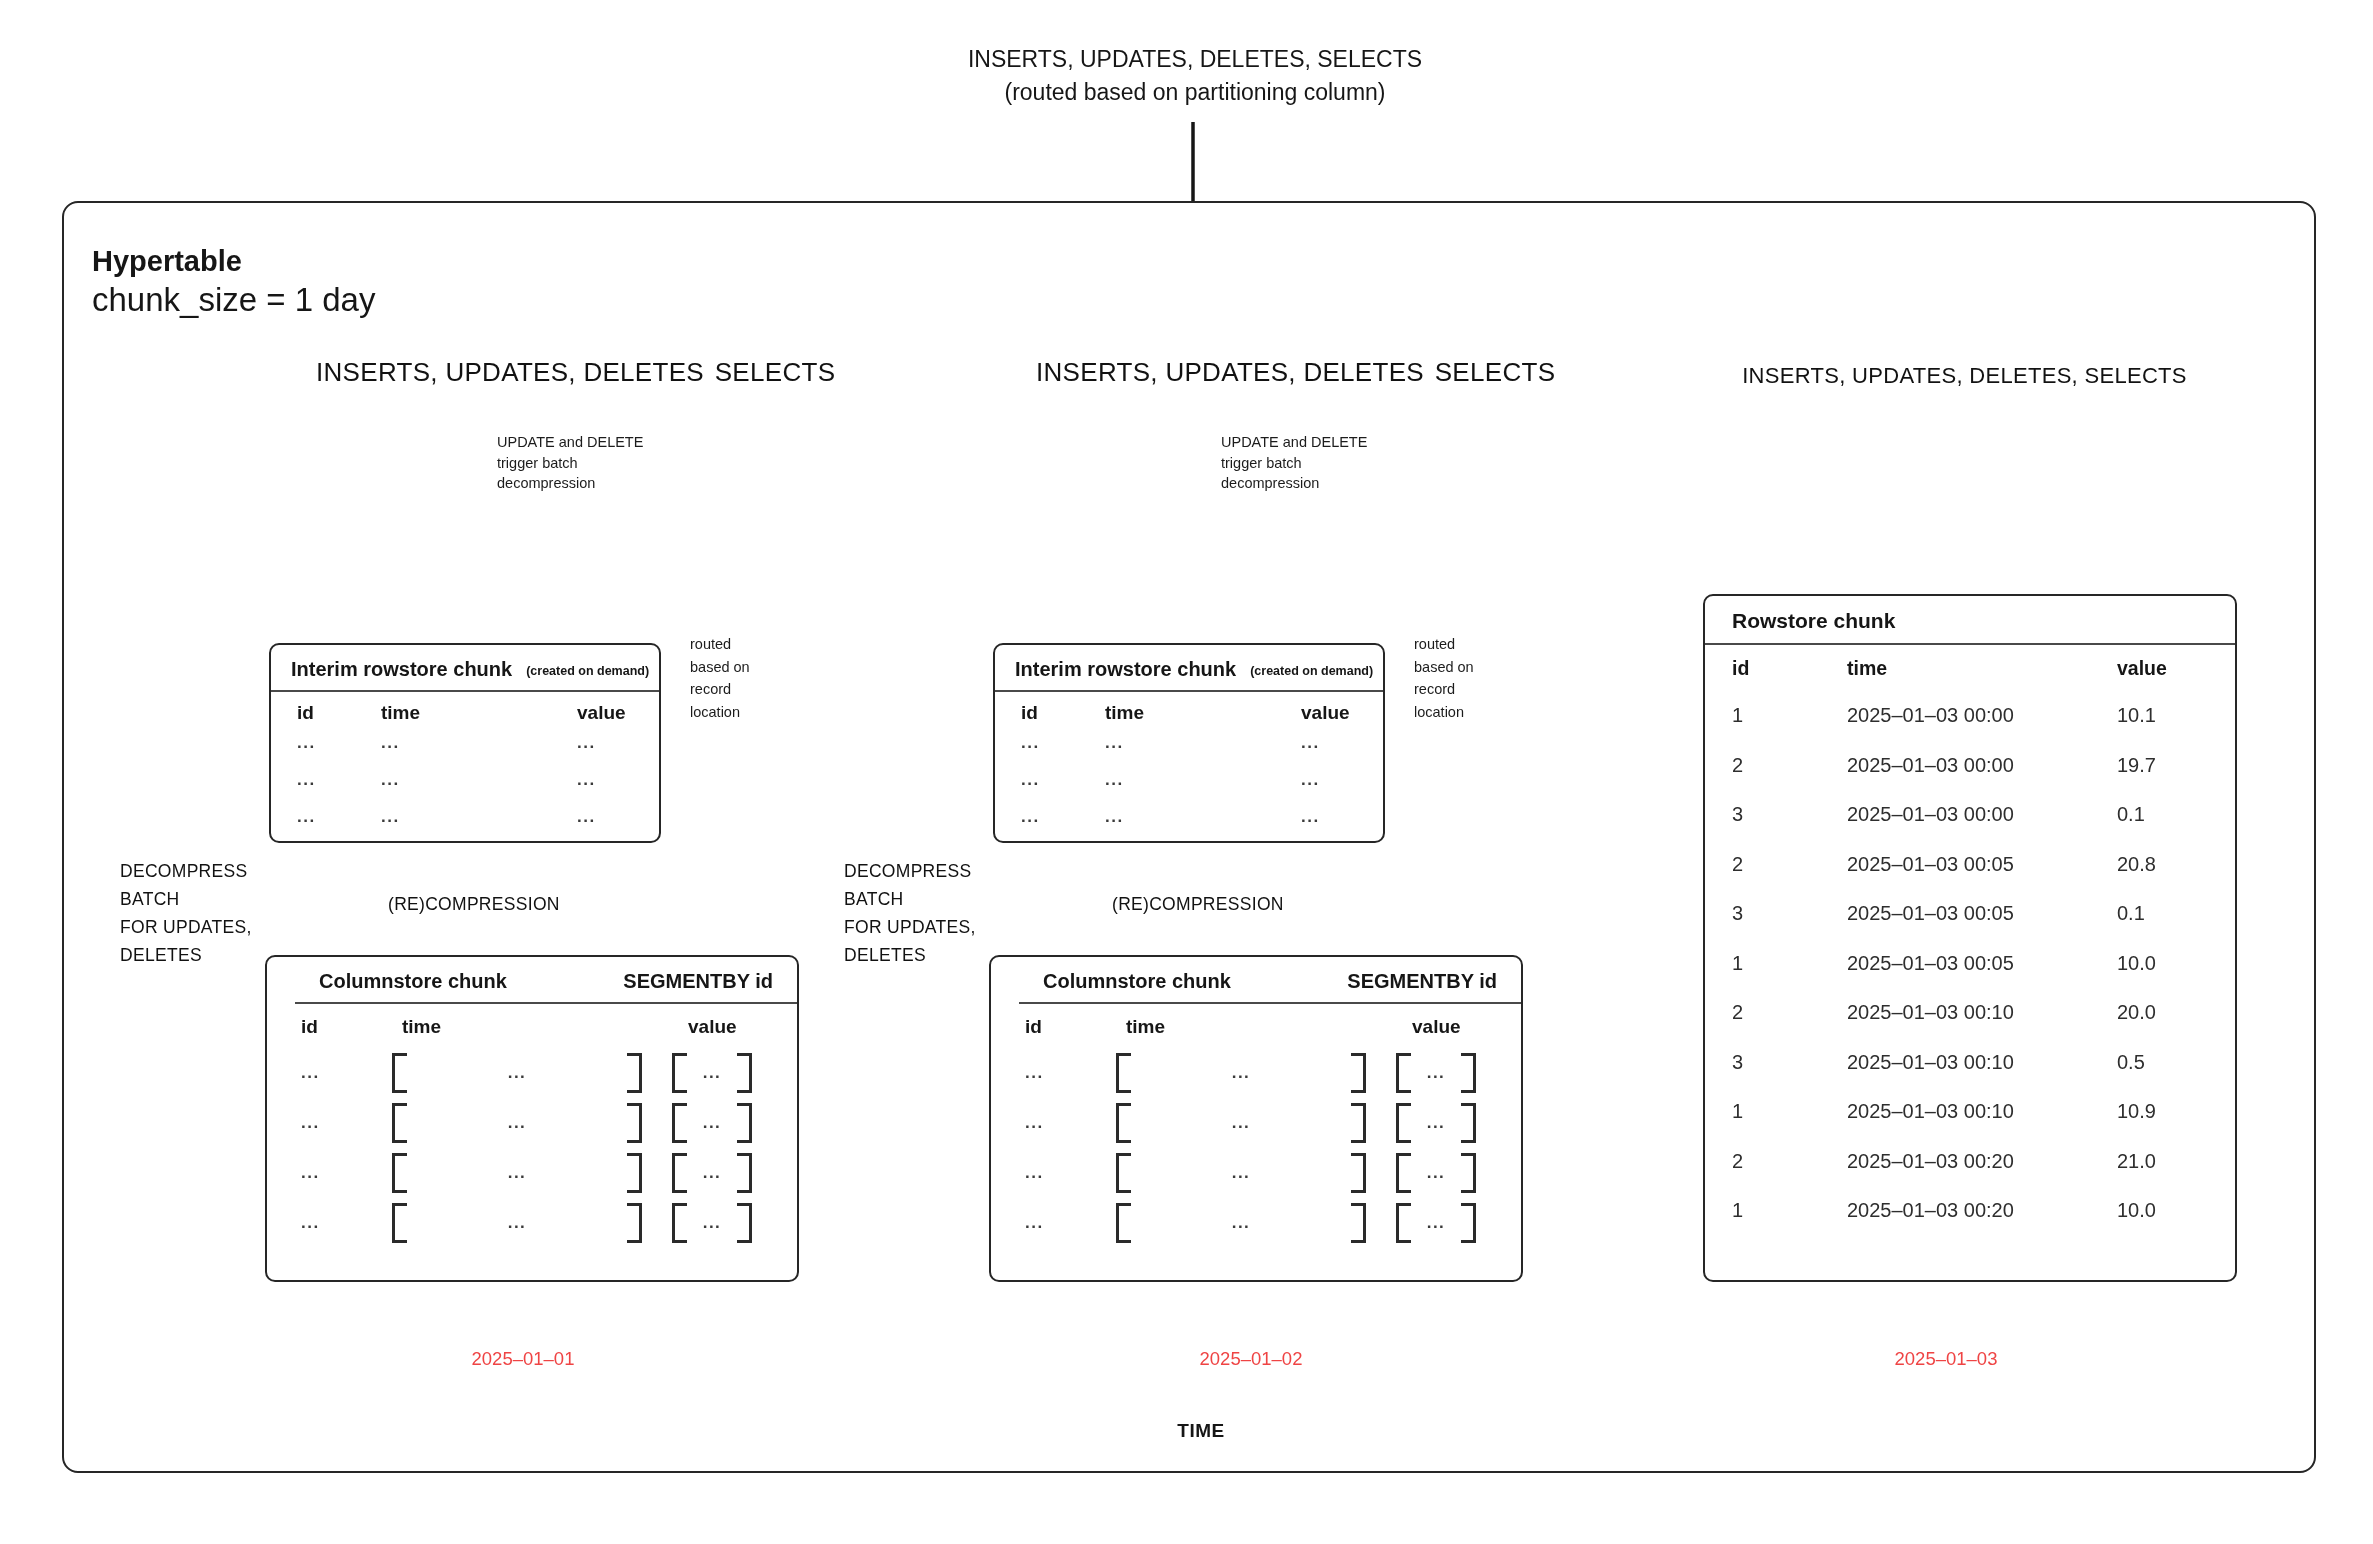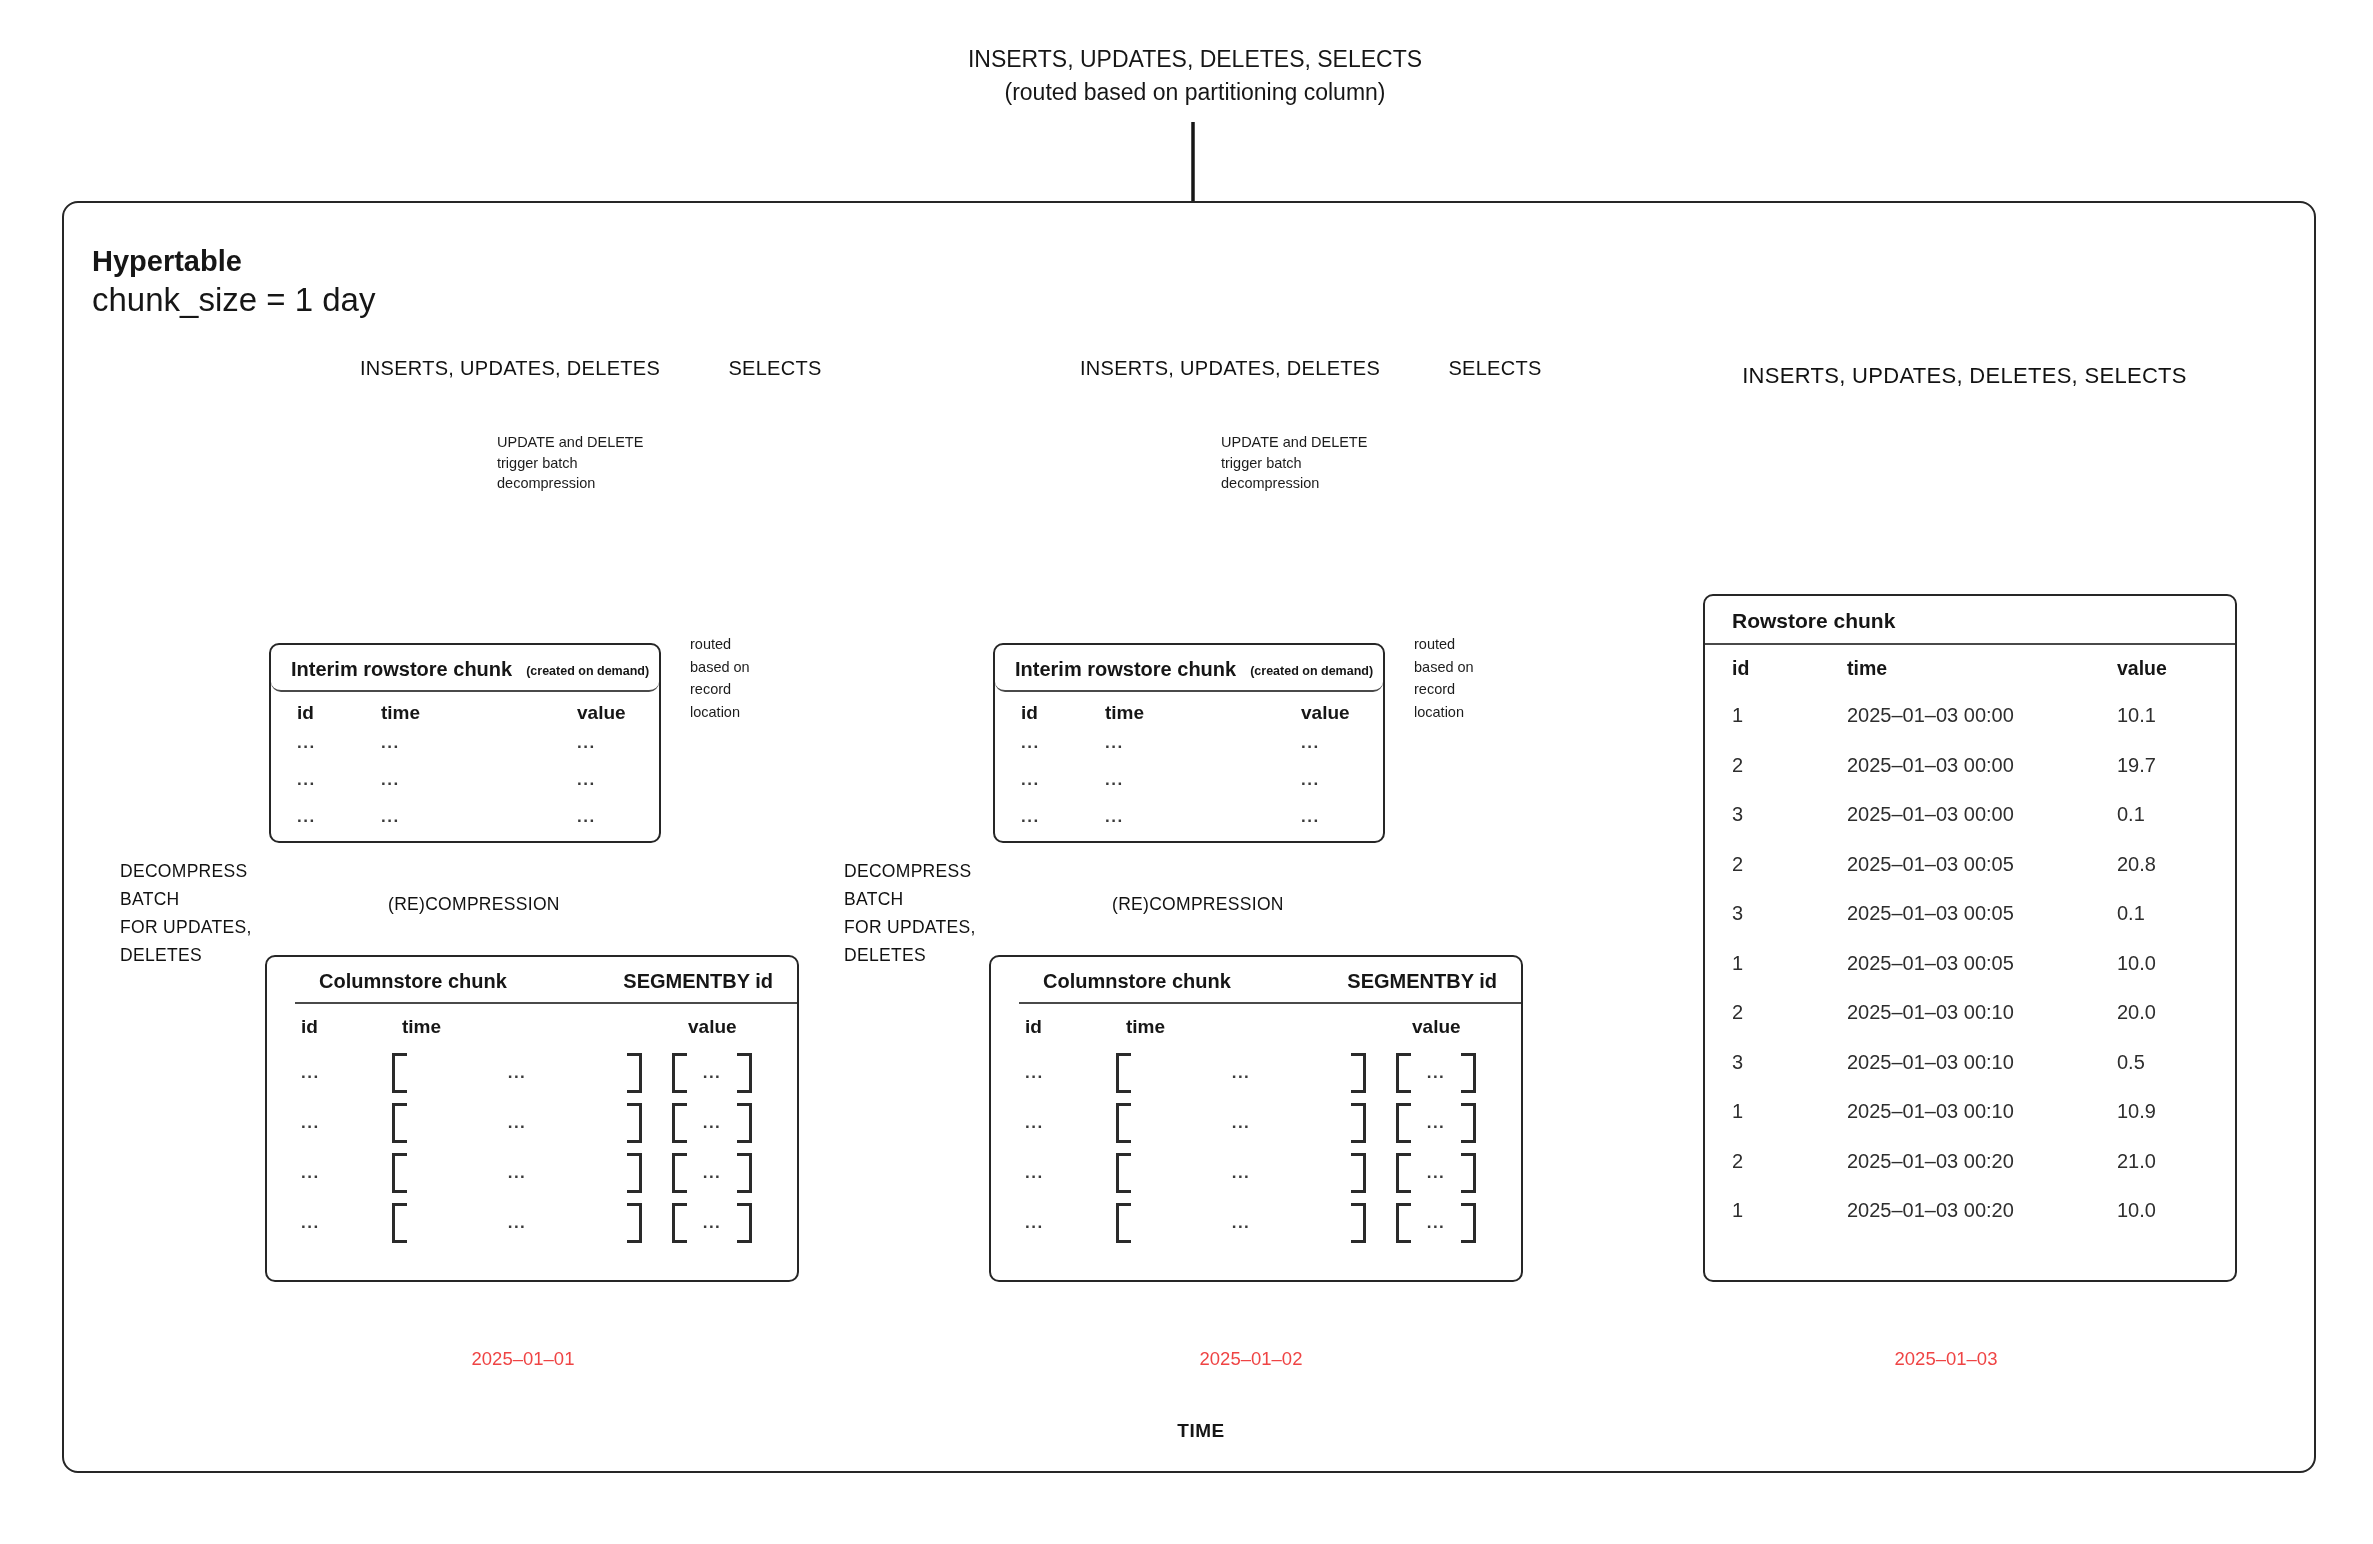--- a/index.html
+++ b/index.html
@@ -3,28 +3,28 @@
 <meta charset="utf-8">
 <style>
   html,body{margin:0;padding:0;background:#ffffff;}
   .canvas{
     position:relative;width:2373px;height:1544px;background:#ffffff;
     font-family:"Liberation Sans",sans-serif;color:#161616;overflow:hidden;
   }
   svg.lines{position:absolute;left:0;top:0;pointer-events:none;}
   .lbl{position:absolute;white-space:nowrap;}
   .center{text-align:center;}
-  .caps{font-size:20px;letter-spacing:0.3px;color:#121212;}
+  .caps{font-size:26px;letter-spacing:0.3px;color:#121212;}
   .note{font-size:14.5px;line-height:20.5px;color:#1c1c1c;}
   .note4{font-size:14.5px;line-height:22.5px;color:#1c1c1c;}
   .bignote{font-size:17.5px;line-height:28px;letter-spacing:0.3px;color:#121212;}
   .box{position:absolute;border:2px solid #262626;border-radius:10px;background:#fff;box-sizing:border-box;}
   .outer{border-radius:16px;border-width:2px;}
   
-  .int-title{height:47px;display:flex;align-items:center;padding:4px 0 0 20px;border-bottom:2px solid #4a4a4a;box-sizing:border-box;border-radius:10px;}
+  .int-title{height:47px;display:flex;align-items:center;padding:4px 0 0 20px;border-bottom:2px solid #4a4a4a;box-sizing:border-box;}
   .int-title .t{font-size:20px;font-weight:bold;}
   .int-title .s{font-size:12.5px;font-weight:bold;margin-left:14px;padding-top:3px;}
   .int-head{margin-top:10px;display:grid;grid-template-columns:84px 196px auto;padding-left:26px;font-weight:bold;font-size:19px;}
   .int-row{display:grid;grid-template-columns:84px 196px auto;padding-left:26px;height:37px;align-items:center;}
   .int-row:first-of-type{margin-top:5px;}
   .dots{font-size:17px;font-weight:bold;letter-spacing:1.5px;color:#3a3a3a;}
   
   .cs-title{height:47px;display:flex;justify-content:space-between;align-items:center;padding:4px 24px 0 24px;border-bottom:2px solid #4a4a4a;box-sizing:border-box;font-size:20px;font-weight:bold;margin-left:28px;}
   .cs-head{margin-top:12px;display:grid;grid-template-columns:101px 286px auto;padding-left:34px;font-size:19px;font-weight:bold;}
   .cs-row{display:flex;align-items:center;height:40px;padding-left:34px;margin-top:10px;}

